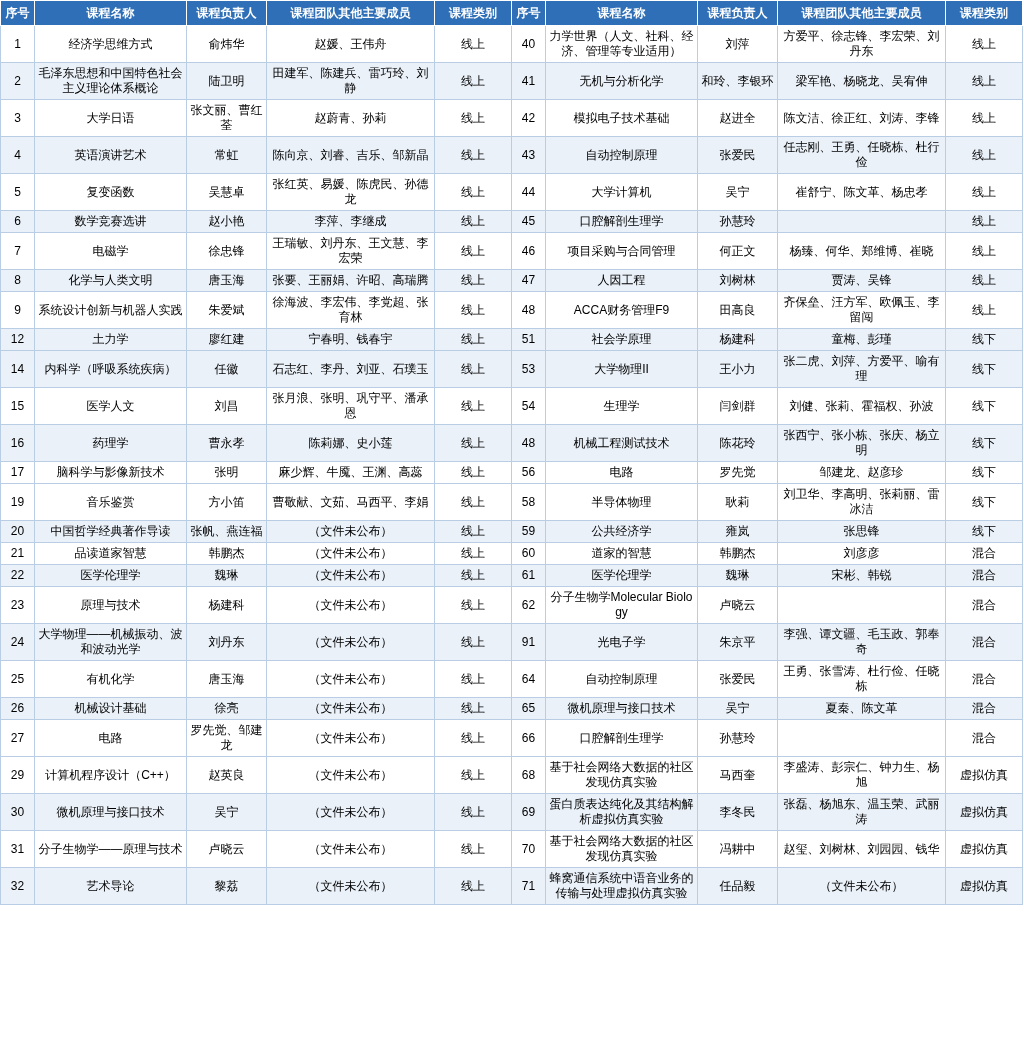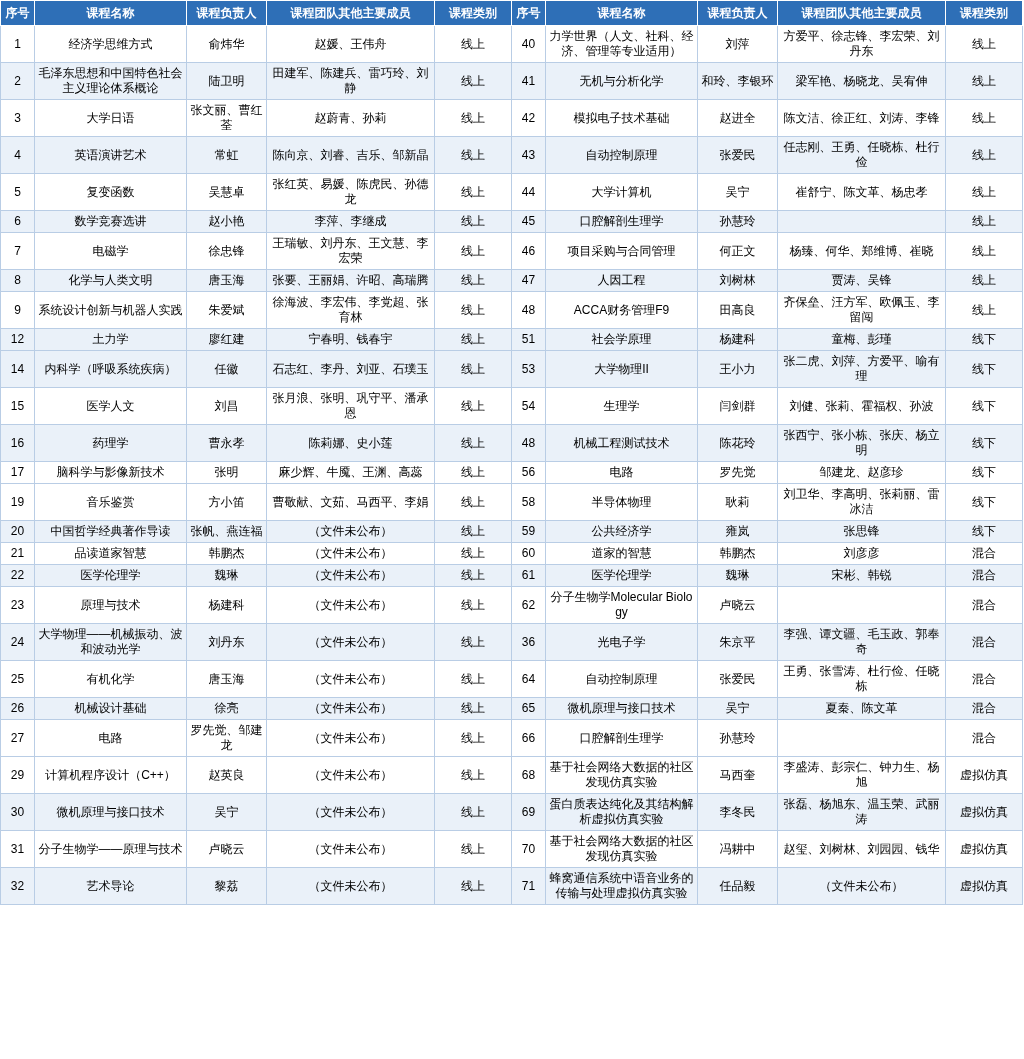--- a/index.html
+++ b/index.html
@@ -306,21 +306,21 @@
         <td>卢晓云</td>
         <td></td>
         <td>混合</td>
       </tr>
       <tr class="even">
         <td>24</td>
         <td>大学物理——机械振动、波和波动光学</td>
         <td>刘丹东</td>
         <td>（文件未公布）</td>
         <td>线上</td>
-        <td>36</td>
+        <td>91</td>
         <td>光电子学</td>
         <td>朱京平</td>
         <td>李强、谭文疆、毛玉政、郭奉奇</td>
         <td>混合</td>
       </tr>
       <tr class="odd">
         <td>25</td>
         <td>有机化学</td>
         <td>唐玉海</td>
         <td>（文件未公布）</td>

